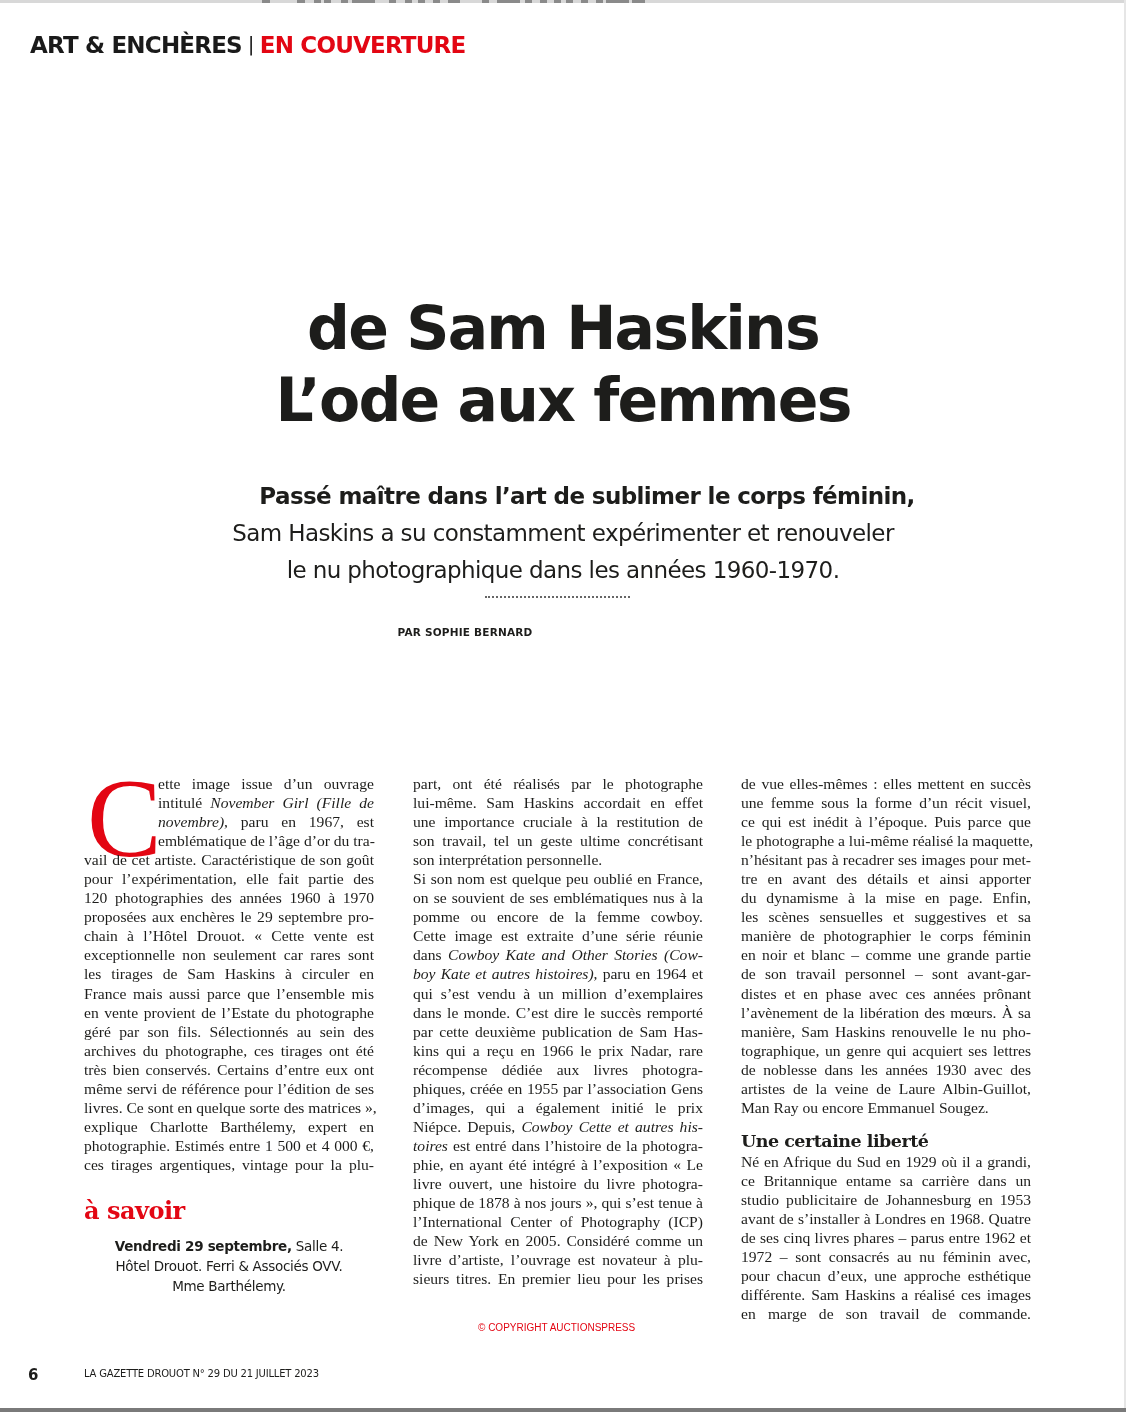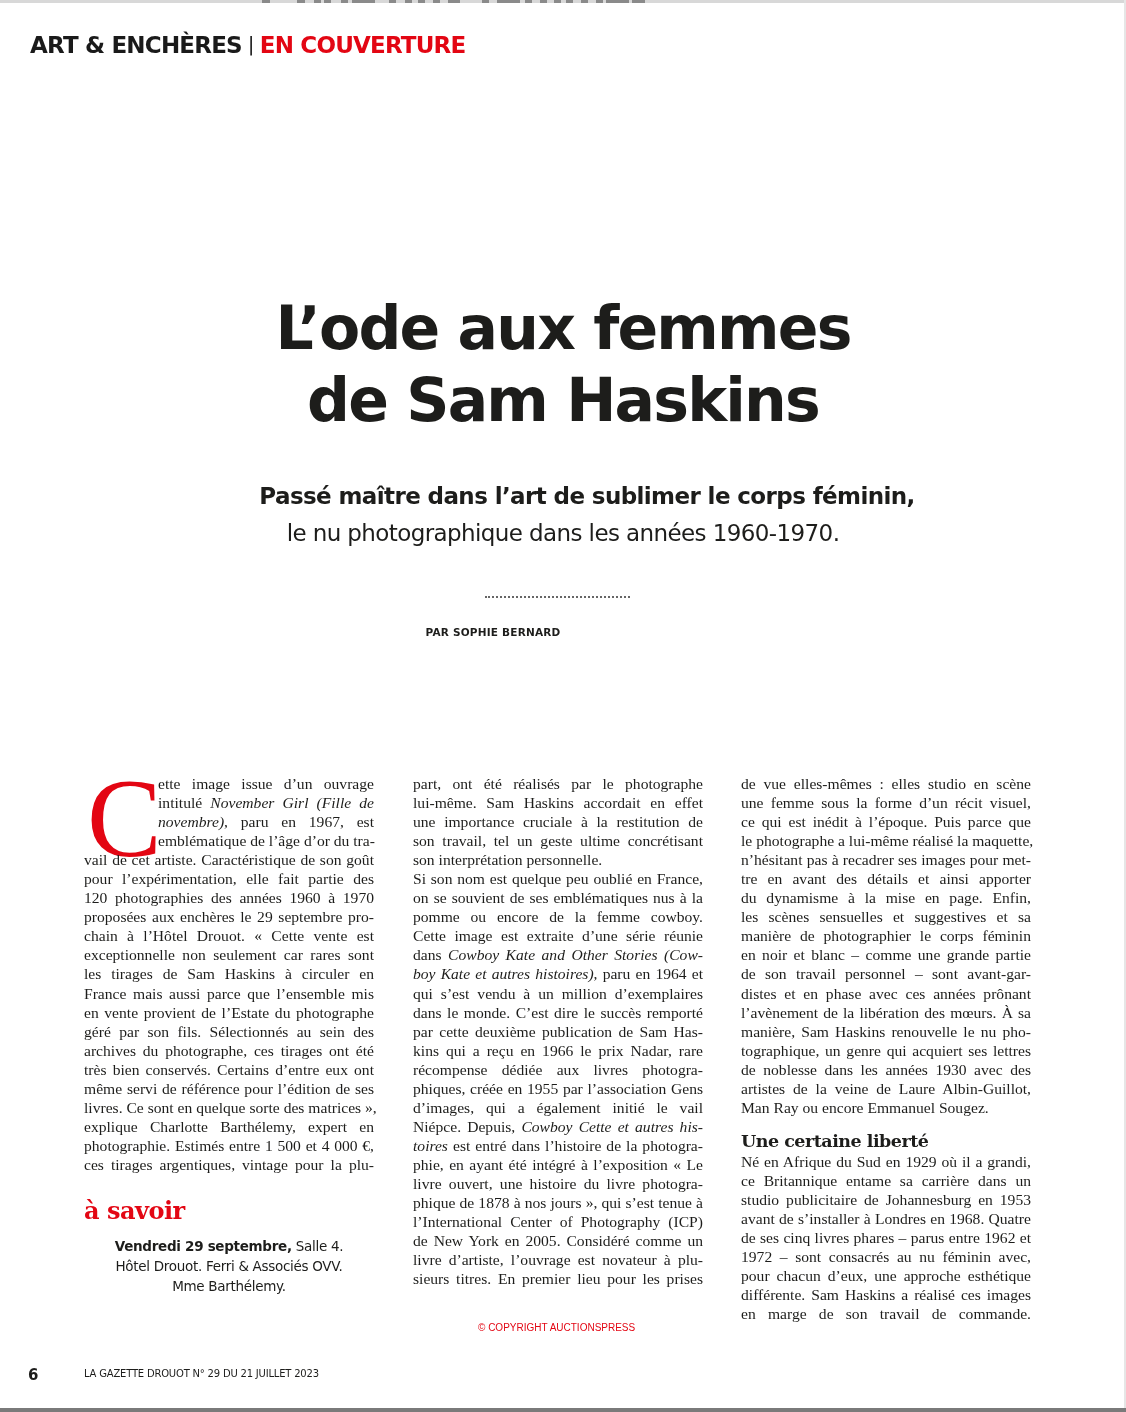--- a/index.html
+++ b/index.html
@@ -12,21 +12,21 @@
   .rubric { position: absolute; left: 30px; top: 32px; font-family: "DejaVu Sans", sans-serif; font-weight: bold; font-size: 23px; letter-spacing: -0.8px; white-space: nowrap; }
   .rubric .sec { color: #1a1a1a; }
   .rubric .sep { color: #1a1a1a; font-weight: normal; font-size: 20px; margin: 0 6px 0 6px; position: relative; top: -2px; }
   .rubric .sub { color: #e30613; }
 
   .title { position: absolute; left: 0; width: 1126px; top: 292px; text-align: center; font-family: "DejaVu Sans", sans-serif; font-weight: bold; font-size: 60px; line-height: 72px; letter-spacing: -1.8px; color: #1d1d1b; }
 
   .chapo { position: absolute; left: 0; width: 1126px; top: 478px; text-align: center; font-family: "DejaVu Sans", sans-serif; font-size: 23px; line-height: 37px; letter-spacing: -0.6px; color: #1d1d1b; }
   .chapo .lead { font-weight: bold; margin-left: 48px; }
   .dots { position: absolute; left: 485px; top: 596px; width: 145px; border-top: 2px dotted #666; }
-  .byline { position: absolute; left: 0; width: 930px; top: 626px; text-align: center; font-family: "DejaVu Sans", sans-serif; font-weight: bold; font-size: 10.5px; letter-spacing: 0.2px; color: #1d1d1b; margin-left: 28px; }
+  .byline { position: absolute; left: 0; width: 930px; top: 626px; text-align: center; font-family: "DejaVu Sans", sans-serif; font-weight: bold; font-size: 10.5px; letter-spacing: 0.2px; color: #1d1d1b; }
 
   .col { position: absolute; top: 774px; width: 290px; font-family: "Liberation Serif", serif; font-size: 15.6px; line-height: 19.05px; color: #1d1d1b; }
   .col .ln { display: block; text-align: justify; text-align-last: justify; white-space: nowrap; height: 19.05px; overflow: visible; }
   .col .ln.last { text-align-last: left; }
   .col .ln.indent { padding-left: 74px; }
   .col1 { left: 84px; }
   .col2 { left: 413px; }
   .col3 { left: 741px; }
   .dropcap { position: absolute; left: 87px; top: 768px; font-family: "Liberation Serif", serif; font-size: 112px; line-height: 100px; color: #e30613; }
   .subhead { display: block; font-family: "DejaVu Serif", serif; font-weight: bold; font-size: 17.5px; line-height: 22px; letter-spacing: -0.5px; margin-top: 11px; margin-bottom: 0px; color: #1d1d1b; }
@@ -65,26 +65,27 @@
     <div class="tick" style="left: 606px; width: 23px;"></div>
     <div class="tick" style="left: 632px; width: 13px;"></div>
   </div>
 <div class="rightedge"></div>
 
 <div class="rubric">
   <span class="sec">ART &amp; ENCHÈRES</span><span class="sep">|</span><span class="sub">EN COUVERTURE</span>
 </div>
 
 <h1 class="title" style="margin:0;">
+  <span style="display:block">de Sam Haskins</span>
   <span style="display:block">L’ode aux femmes</span>
-  <span style="display:block">de Sam Haskins</span>
 </h1>
 
 <div class="chapo">
   <span class="lead" style="display:block">Passé maître dans l’art de sublimer le corps féminin,</span>
+  <span style="display:block">Sam Haskins a su constamment expérimenter et renouveler</span>
   <span style="display:block">le nu photographique dans les années 1960-1970.</span>
 </div>
 <div class="dots"></div>
 <div class="byline">PAR SOPHIE BERNARD</div>
 
 <div class="dropcap">C</div>
 
 <div class="col col1" id="col1">
     <span class="ln indent">ette image issue d’un ouvrage</span>
     <span class="ln indent">intitulé <i>November Girl (Fille de</i></span>
@@ -123,36 +124,36 @@
       <span class="ln">pomme ou encore de la femme cowboy.</span>
       <span class="ln">Cette image est extraite d’une série réunie</span>
       <span class="ln">dans <i>Cowboy Kate and Other Stories (Cow-</i></span>
       <span class="ln"><i>boy Kate et autres histoires)</i>, paru en 1964 et</span>
       <span class="ln">qui s’est vendu à un million d’exemplaires</span>
       <span class="ln">dans le monde. C’est dire le succès remporté</span>
       <span class="ln">par cette deuxième publication de Sam Has-</span>
       <span class="ln">kins qui a reçu en 1966 le prix Nadar, rare</span>
       <span class="ln">récompense dédiée aux livres photogra-</span>
       <span class="ln">phiques, créée en 1955 par l’association Gens</span>
-      <span class="ln">d’images, qui a également initié le vail</span>
+      <span class="ln">d’images, qui a également initié le prix</span>
       <span class="ln">Niépce. Depuis, <i>Cowboy Cette et autres his-</i></span>
       <span class="ln"><i>toires</i> est entré dans l’histoire de la photogra-</span>
       <span class="ln">phie, en ayant été intégré à l’exposition « Le</span>
       <span class="ln">livre ouvert, une histoire du livre photogra-</span>
       <span class="ln">phique de 1878 à nos jours », qui s’est tenue à</span>
       <span class="ln">l’International Center of Photography (ICP)</span>
       <span class="ln">de New York en 2005. Considéré comme un</span>
       <span class="ln">livre d’artiste, l’ouvrage est novateur à plu-</span>
       <span class="ln">sieurs titres. En premier lieu pour les prises</span>
     </div>
 </div>
 
 <div class="col col3">
   <div id="col3a">
-      <span class="ln">de vue elles-mêmes : elles studio en scène</span>
+      <span class="ln">de vue elles-mêmes : elles mettent en succès</span>
       <span class="ln">une femme sous la forme d’un récit visuel,</span>
       <span class="ln">ce qui est inédit à l’époque. Puis parce que</span>
       <span class="ln">le photographe a lui-même réalisé la maquette,</span>
       <span class="ln">n’hésitant pas à recadrer ses images pour met-</span>
       <span class="ln">tre en avant des détails et ainsi apporter</span>
       <span class="ln">du dynamisme à la mise en page. Enfin,</span>
       <span class="ln">les scènes sensuelles et suggestives et sa</span>
       <span class="ln">manière de photographier le corps féminin</span>
       <span class="ln">en noir et blanc – comme une grande partie</span>
       <span class="ln">de son travail personnel – sont avant-gar-</span>

